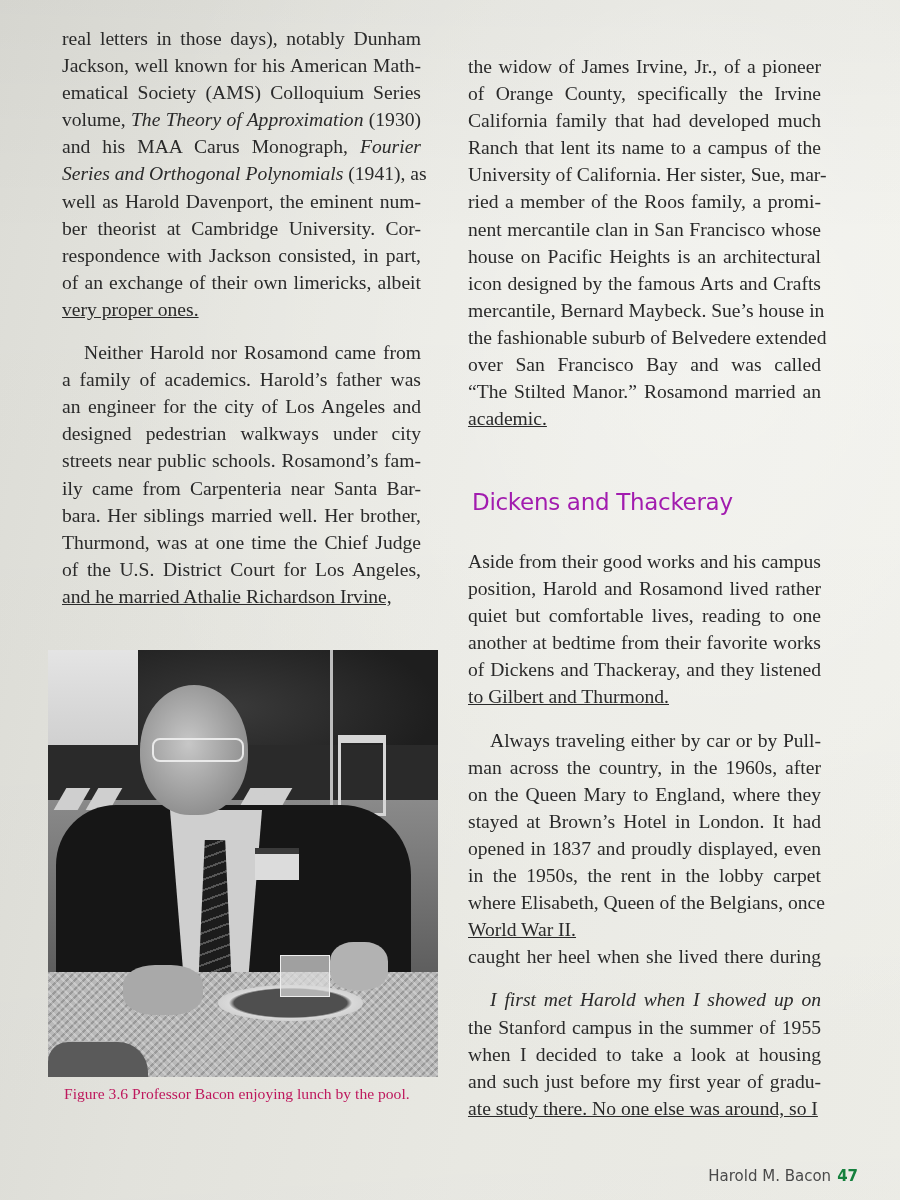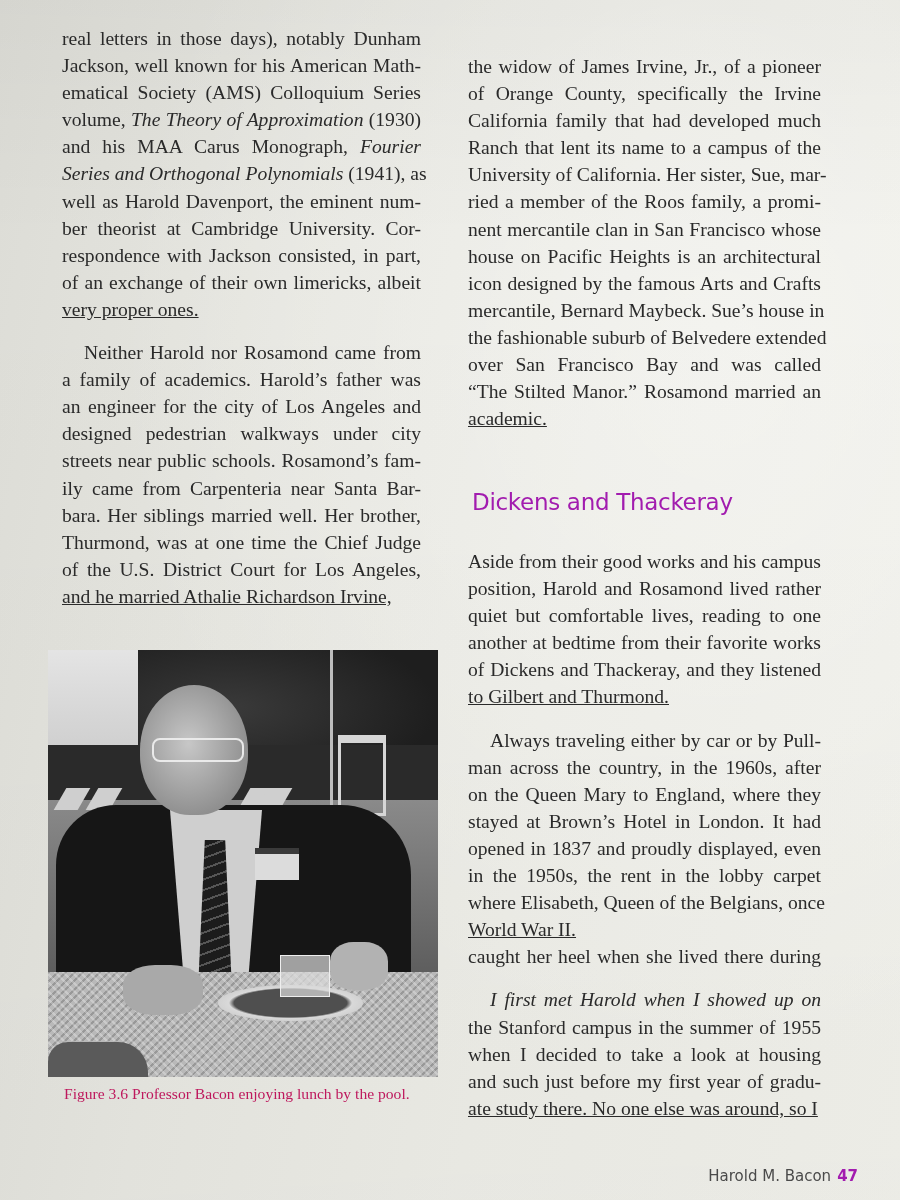--- a/index.html
+++ b/index.html
@@ -84,21 +84,21 @@
     .caption {
       position: absolute; left: 52px; top: 1084px; width: 400px;
       font-size: 15.6px; line-height: 20px; color: #be185d; white-space: nowrap; margin-left: 12px;
     }
 
     .running-footer {
       position: absolute; right: 42px; top: 1167px;
       font-family: "DejaVu Sans", "Liberation Sans", sans-serif;
       font-size: 15px; color: #4a4a4a; white-space: nowrap;
     }
-    .running-footer .pg { font-weight: bold; color: #a21caf; margin-left: 6px; }
+    .running-footer .pg { font-weight: bold; color: #15803d; margin-left: 6px; }
   </style>
 </head>
 <body>
 
 <div class="page-shade"></div>
 
 <div class="col col-left">
     <p>
       <span class="line">real letters in those days), notably Dunham</span>
       <span class="line">Jackson, well known for his American Math-</span>

